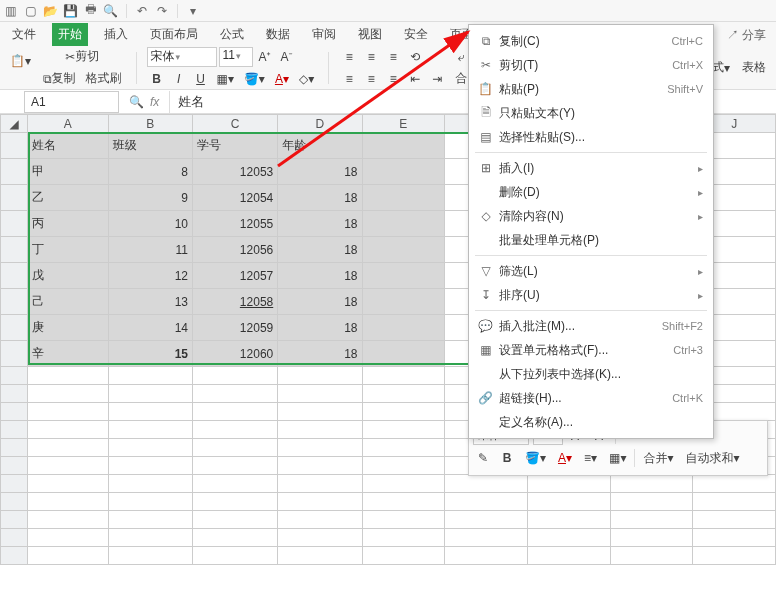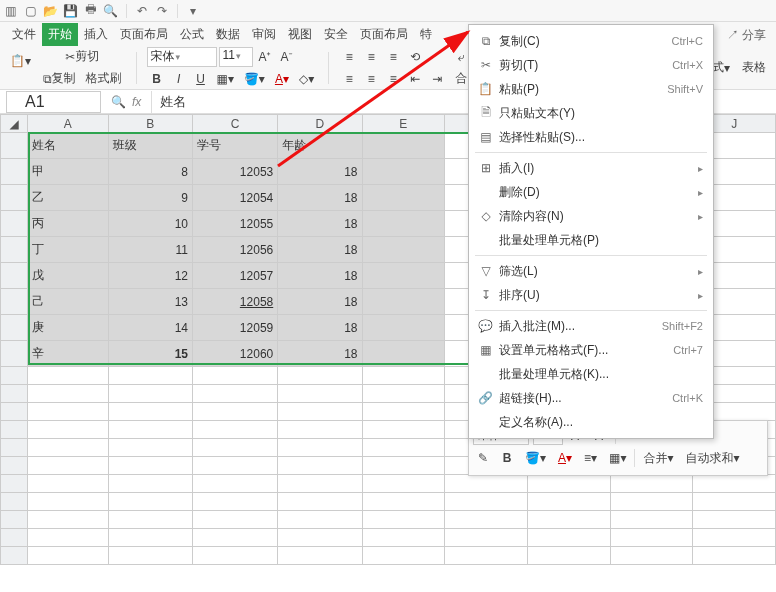--- a/index.html
+++ b/index.html
@@ -1,36 +1,36 @@
 <!DOCTYPE html>
 <html><head>
 <meta charset="utf-8">
 <style>
 * { box-sizing: border-box; margin: 0; padding: 0; font-family: "Microsoft YaHei", Arial, sans-serif; }
 body { width: 776px; height: 592px; background: #fff; overflow: hidden; position: relative; font-size: 12px; color: #333; }
 .topbar { height: 22px; background: #f7f7f7; border-bottom: 1px solid #ddd; display: flex; align-items: center; padding: 0 4px; gap: 6px; }
 .topbar .icon { width: 14px; height: 14px; display: inline-flex; align-items: center; justify-content: center; color: #666; font-size: 12px; }
 .topbar .sep { width: 1px; height: 14px; background: #ddd; margin: 0 2px; }
-.menubar { height: 24px; background: #f7f7f7; display: flex; align-items: flex-end; padding-left: 6px; }
+.menubar { height: 24px; background: #f7f7f7; display: flex; align-items: flex-end; padding-left: 6px; gap: 10px; }
 .menubar .mitem { padding: 3px 6px; font-size: 12px; color: #444; cursor: pointer; }
 .menubar .mitem.active { background: #2ea44f; color: #fff; }
 .menubar .right { margin-left: auto; display: flex; align-items: center; gap: 6px; padding-right: 6px; color: #666; }
 .menubar .right .ritem { padding: 2px 4px; font-size: 12px; }
 .ribbon { height: 44px; background: #f7f7f7; border-bottom: 1px solid #ddd; display: flex; align-items: center; padding: 0 6px; gap: 6px; }
 .ribbon .grp { display: flex; align-items: center; gap: 4px; }
 .ribbon .sep { width: 1px; height: 32px; background: #ddd; margin: 0 4px; }
 .ribbon .btn { min-width: 20px; height: 20px; display: inline-flex; align-items: center; justify-content: center; font-size: 12px; color: #444; border: 1px solid transparent; padding: 0 3px; }
 .ribbon select, .ribbon .combo { height: 20px; font-size: 12px; border: 1px solid #ccc; background: #fff; padding: 0 3px; }
 .ribbon .combo.font { width: 70px; }
 .ribbon .combo.size { width: 34px; }
 .ribbon .twocol { display: flex; flex-direction: column; gap: 2px; }
 .ribbon .twocol .row { display: flex; gap: 2px; }
 .ribbon .biglabel { font-size: 11px; color: #555; }
 .namebox-row { height: 24px; display: flex; align-items: center; border-bottom: 1px solid #ddd; }
-.namebox { width: 95px; height: 22px; border: 1px solid #ccc; margin-left: 6px; display: flex; align-items: center; padding: 0 18px; font-size: 16px; background: #fff; }
+.namebox { width: 95px; height: 22px; border: 1px solid #ccc; margin-left: 24px; display: flex; align-items: center; padding: 0 6px; font-size: 12px; background: #fff; }
 .fxicons { display: flex; align-items: center; gap: 6px; padding: 0 10px; color: #888; }
 .fxbar { flex: 1; height: 22px; border-left: 1px solid #ddd; padding: 0 8px; display: flex; align-items: center; font-size: 13px; }
 .grid-area { position: relative; }
 table.sheet { border-collapse: collapse; table-layout: fixed; }
 table.sheet th, table.sheet td { border: 1px solid #ccc; height: 18px; font-size: 12px; padding: 0 4px; overflow: hidden; white-space: nowrap; }
 table.sheet th { background: #eef0f2; color: #555; font-weight: normal; text-align: center; }
 table.sheet th.rowh { width: 28px; }
 .colA { width: 86px; } .colB { width: 90px; } .colC { width: 90px; } .colD { width: 90px; } .colE { width: 90px; } .colF { width: 90px; } .colG { width: 90px; } .colH { width: 90px; } .colJ { width: 90px; }
 table.sheet td { background: #fff; }
 table.sheet td.sel { background: #d8d8d8; }
@@ -517,25 +517,25 @@
     </div>
   <div class="divider"></div>
   <div class="item">
       <span class="ico">💬</span>
       <span class="lbl">插入批注(M)...</span>
       <span class="sc">Shift+F2</span>
     </div>
   <div class="item">
       <span class="ico">▦</span>
       <span class="lbl">设置单元格格式(F)...</span>
-      <span class="sc">Ctrl+7</span>
+      <span class="sc">Ctrl+3</span>
     </div>
   <div class="item">
       <span class="ico"></span>
-      <span class="lbl">批量处理单元格(K)...</span>
+      <span class="lbl">从下拉列表中选择(K)...</span>
     </div>
   <div class="item">
       <span class="ico">🔗</span>
       <span class="lbl">超链接(H)...</span>
       <span class="sc">Ctrl+K</span>
     </div>
   <div class="item">
       <span class="ico"></span>
       <span class="lbl">定义名称(A)...</span>
     </div>

